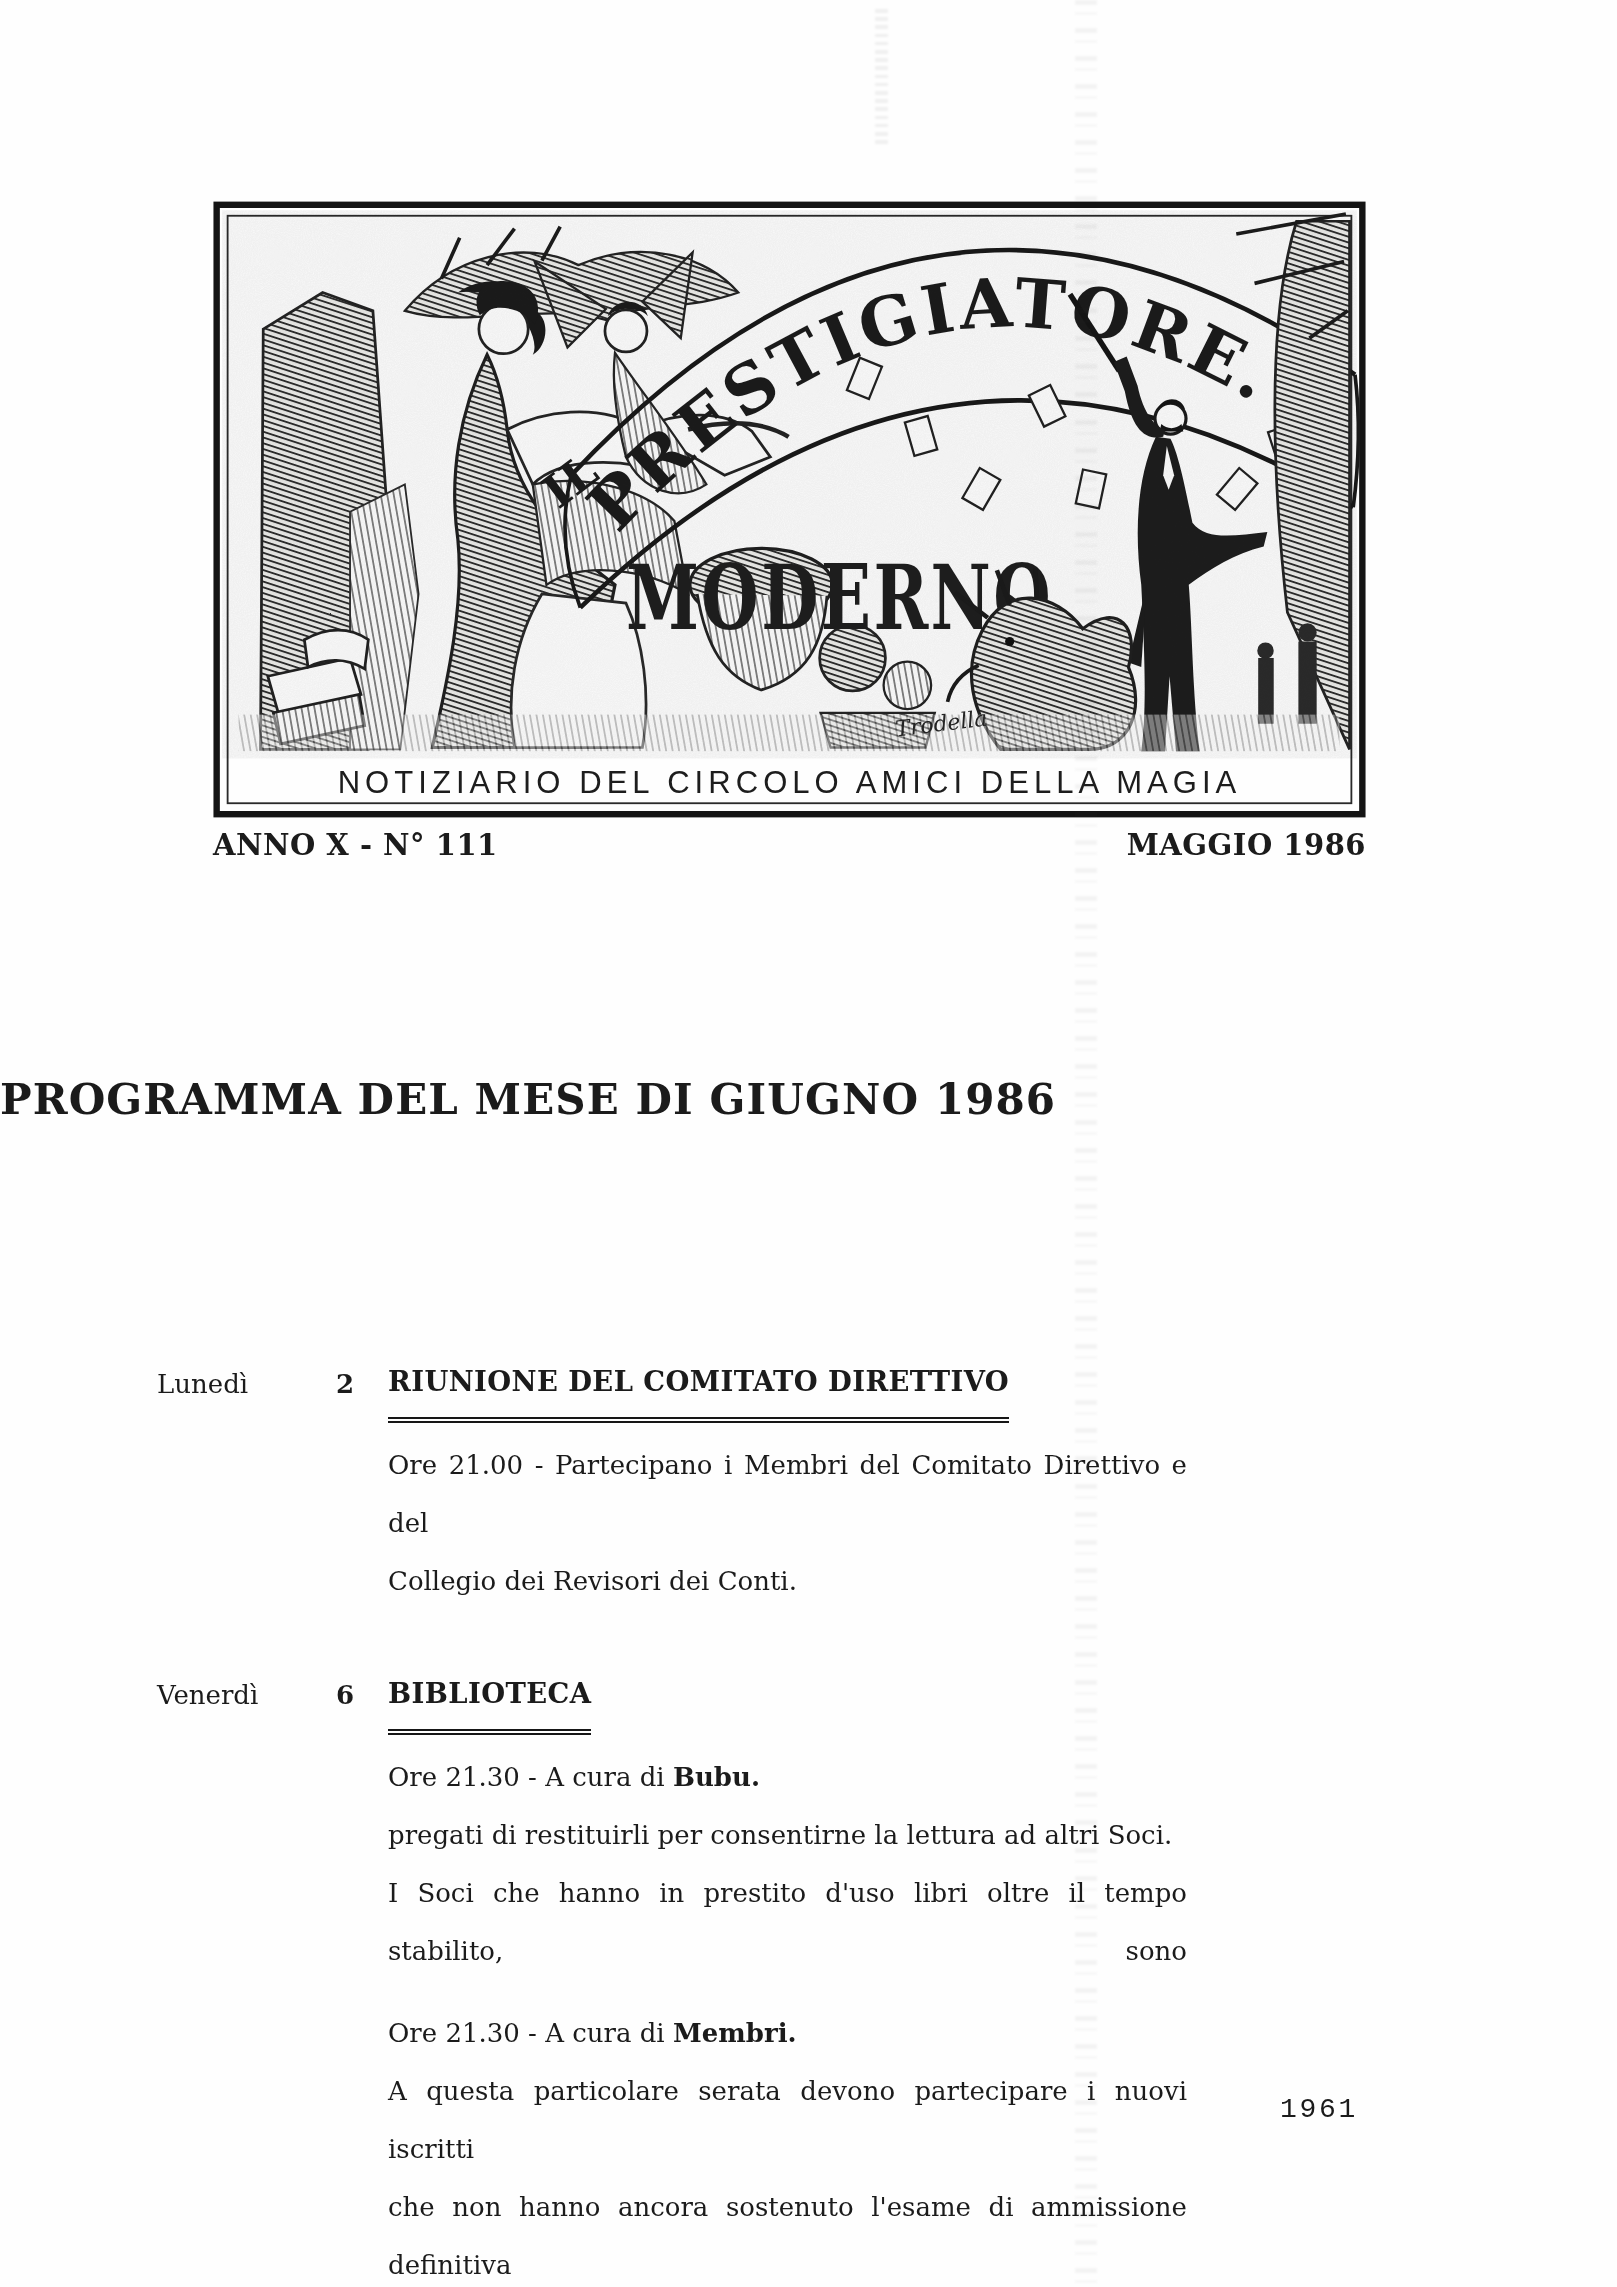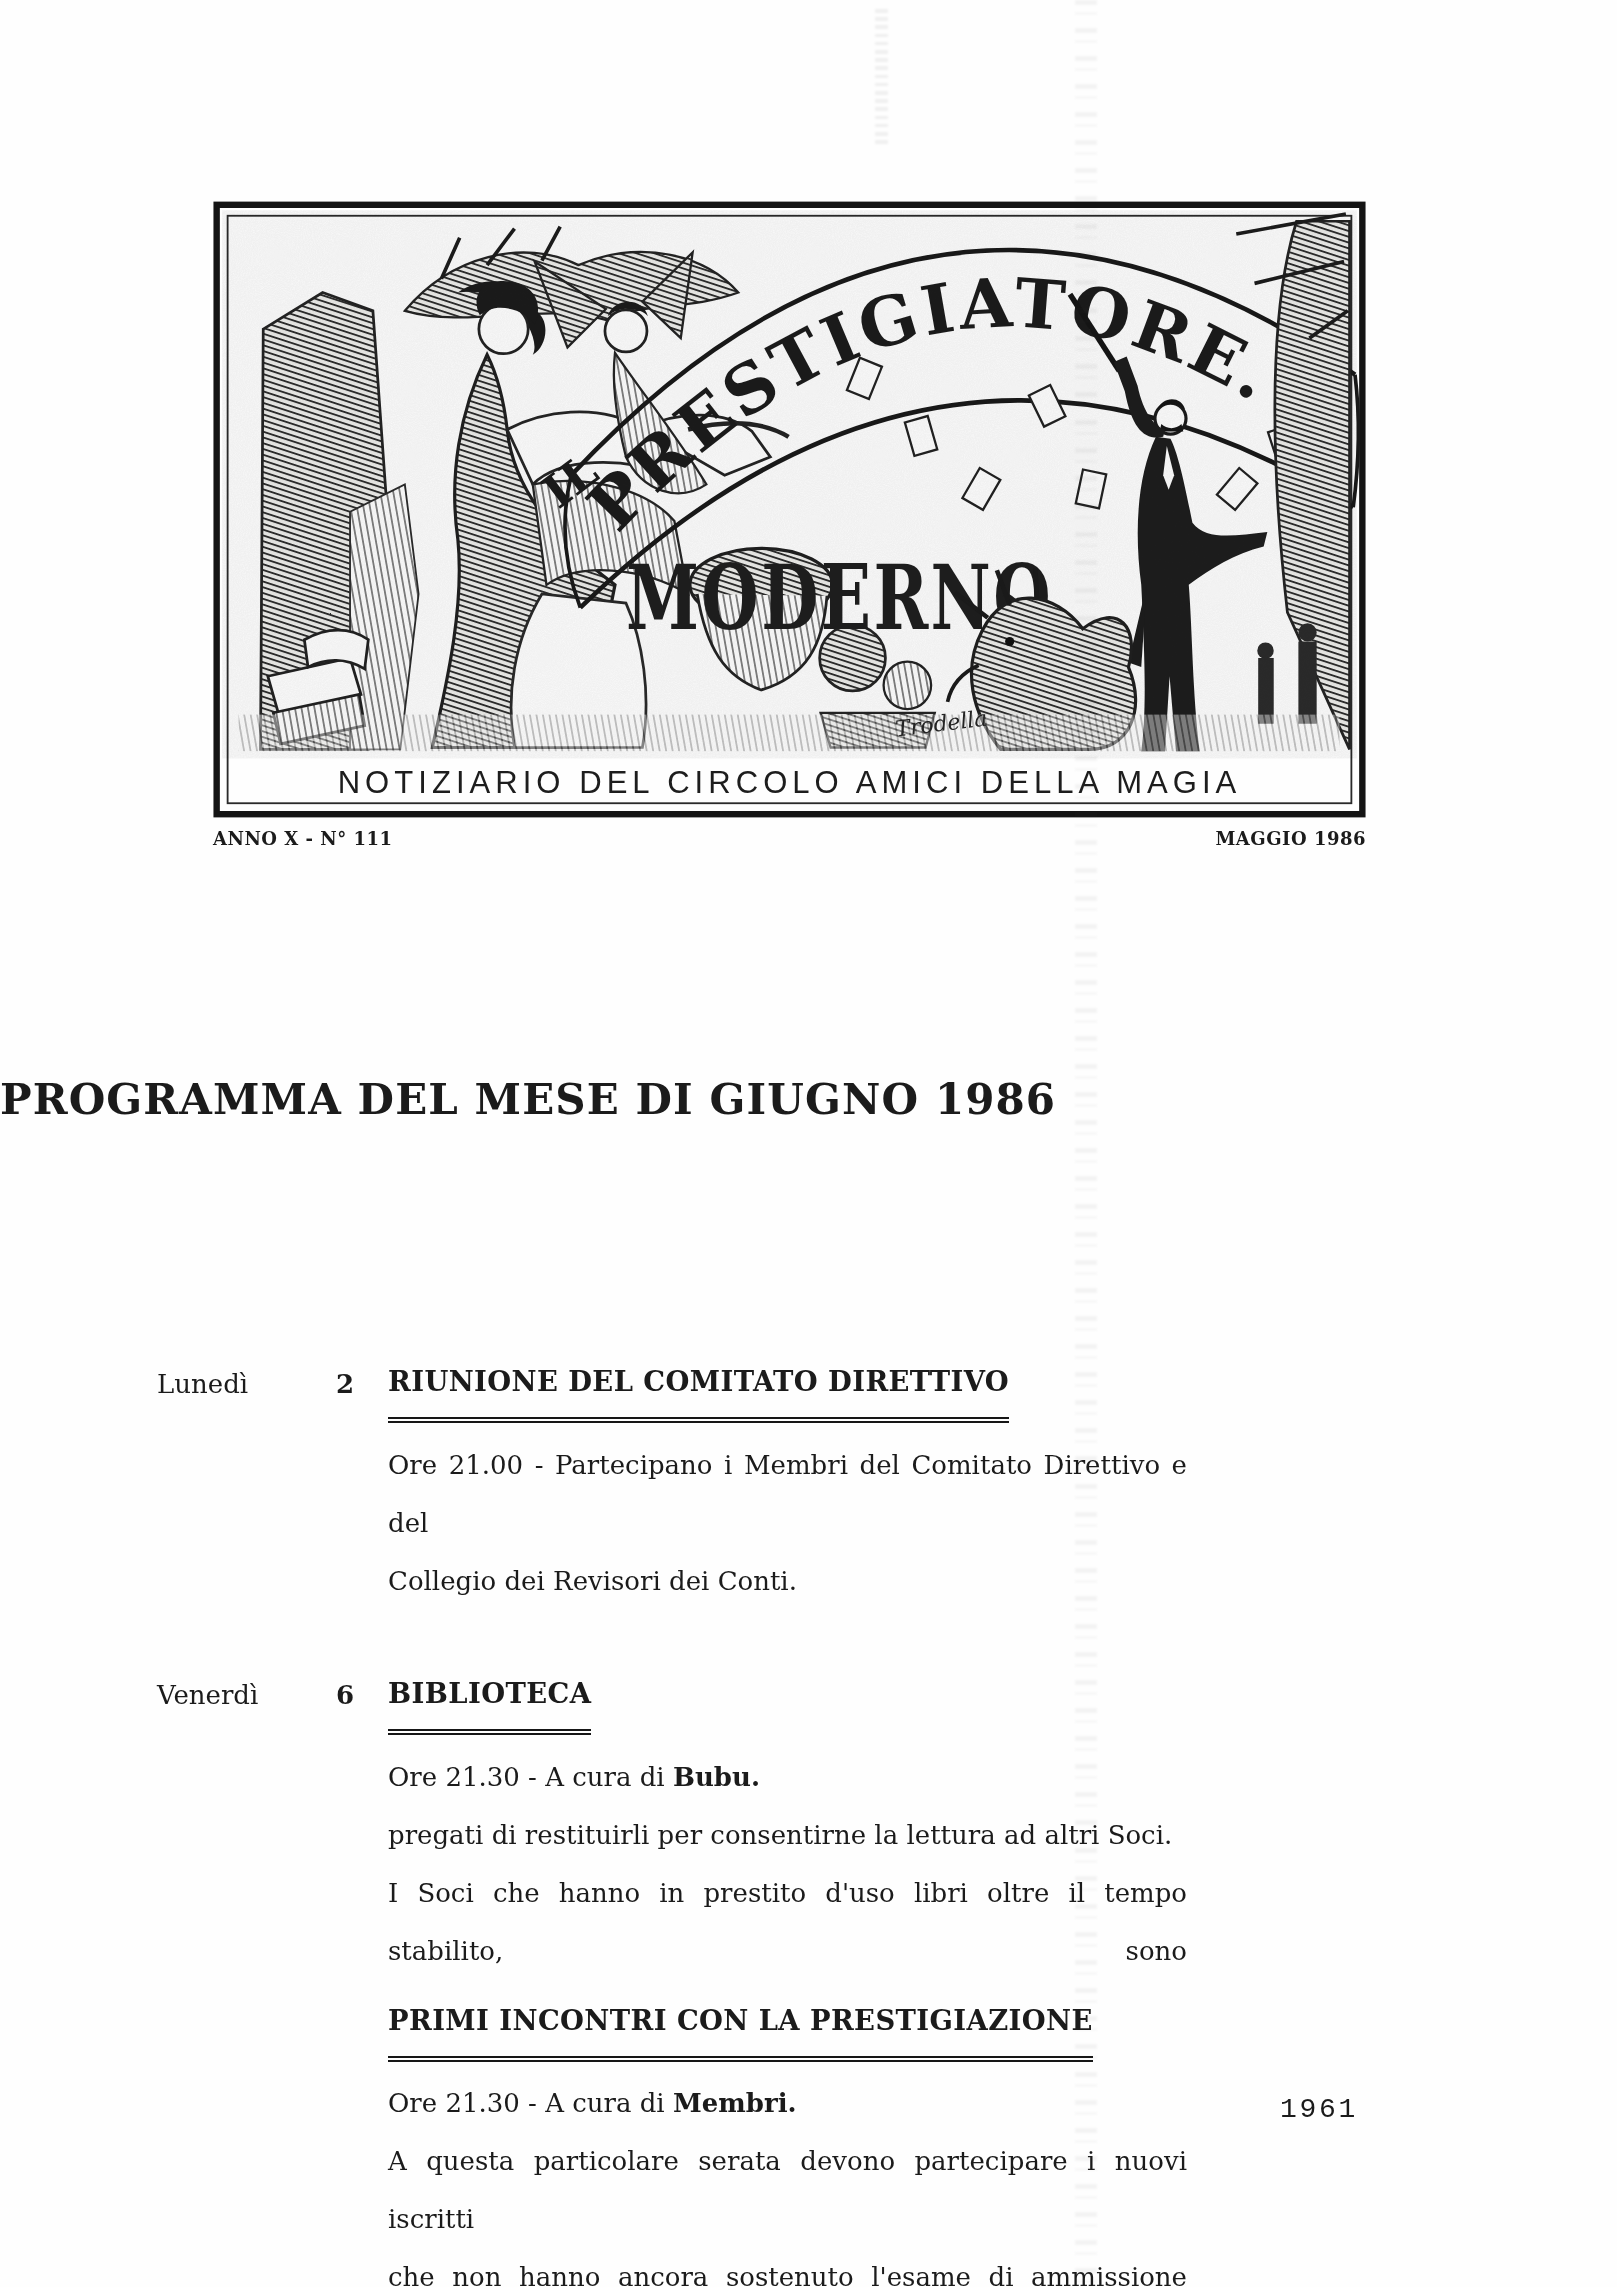--- a/index.html
+++ b/index.html
@@ -8,21 +8,21 @@
     font-family:"DejaVu Serif",serif;color:#1b1b1b;overflow:hidden;
     margin:0 auto;
   }
   
   .masthead{position:absolute;left:213px;top:201px;width:1153px;height:617px;}
   .masthead svg{display:block;width:100%;height:100%;}
   
   .issue-row{
     position:absolute;left:213px;top:828px;width:1153px;
     display:flex;justify-content:space-between;
-    font-weight:bold;font-size:18px;letter-spacing:0.5px;
+    font-weight:bold;font-size:29px;letter-spacing:0.5px;
   }
   
   .prog-title{
     position:absolute;left:0;top:1075px;width:1572px;text-align:left;
     font-weight:bold;font-size:42px;letter-spacing:1.1px;
   }
   
   .program{position:absolute;left:0;top:1365px;width:1436px;font-size:26px;}
   .section{position:relative;}
   .gap-lg{margin-top:67px;}
@@ -222,21 +222,20 @@
       <div class="content">
         <span class="heading">BIBLIOTECA</span>
         <div class="line"><span>Ore 21.30 - A cura di </span><span class="b">Bubu.</span></div>
         <div class="line">pregati di restituirli per consentirne la lettura ad altri Soci.</div>
         <div class="line just">I Soci che hanno in prestito d'uso libri oltre il tempo stabilito, sono</div>
       </div>
     </div>
 
     <div class="section gap-sm">
       <div class="content">
-        <span class="heading">PRIMI INCONTRI CON LA PRESTIGIAZIONE</span>
         <div class="line"><span>Ore 21.30 - A cura di </span><span class="b">Membri.</span></div>
         <div class="line just">A questa particolare serata devono partecipare i nuovi iscritti</div>
         <div class="line just">che non hanno ancora sostenuto l'esame di ammissione definitiva</div>
         <div class="line">al Circolo.</div>
       </div>
     </div>
 
   </div>
 
   <div class="page-number">1961</div>

